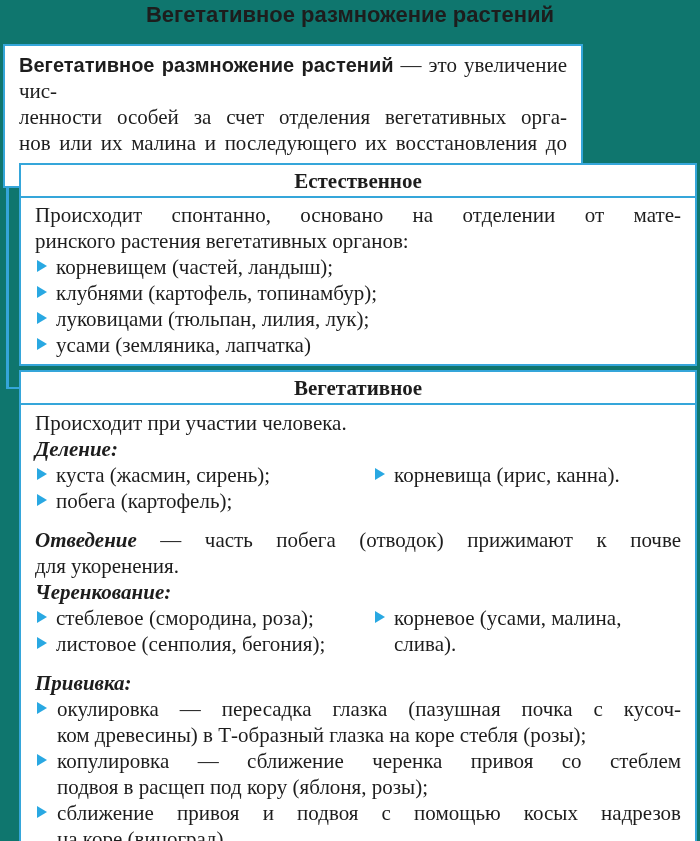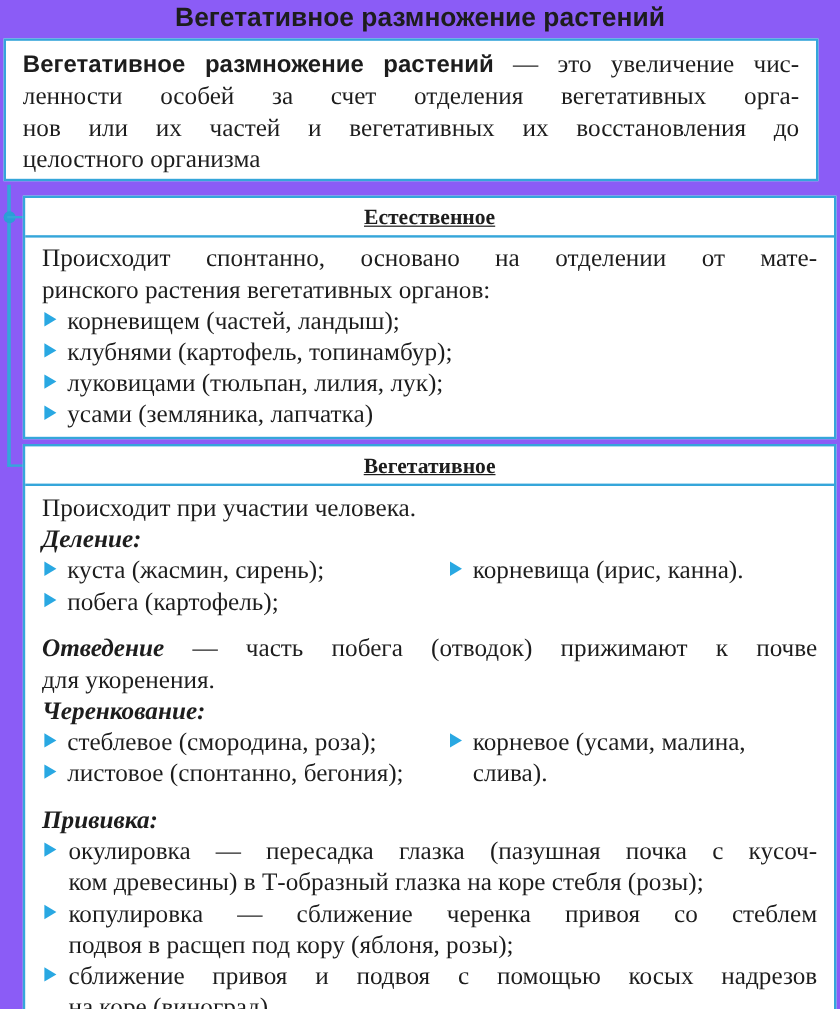--- a/index.html
+++ b/index.html
@@ -1,31 +1,31 @@
 <!DOCTYPE html>
 <html><head>
 <meta charset="utf-8">
 <style>
   html,body{margin:0;padding:0;background:#ffffff;}
-  .page{position:relative;width:700px;height:841px;background:#8b5cf6;overflow:hidden;
+  .page{position:relative;width:700px;height:841px;background:#0f766e;overflow:hidden;
         font-family:"Liberation Serif",serif;color:#1d1d1d;}
   .title{position:absolute;top:1px;left:0;width:100%;text-align:center;
          font-family:"Liberation Sans",sans-serif;font-weight:700;font-size:22px;line-height:28px;}
   .box{border:2.5px solid #35a6da;background:#ffffff;box-sizing:border-box;}
-  .def-box{position:absolute;left:3px;top:32px;width:679px;padding:6px 14px 4px;
+  .def-box{position:absolute;left:3px;top:44px;width:580px;padding:6px 14px 4px;
            font-size:21px;line-height:26px;}
   .ln{line-height:26px;font-size:21px;}
   .jl{text-align:justify;text-align-last:justify;}
   .bold-sans{font-family:"Liberation Sans",sans-serif;font-weight:700;font-size:20px;}
   .blabel{font-weight:700;font-style:italic;}
   .section{position:absolute;left:19px;width:678px;padding:0;}
   .sec-natural{top:163px;}
   .sec-artificial{top:370px;}
   .sec-header{border-bottom:2.5px solid #35a6da;text-align:center;font-weight:700;
-              font-size:18px;line-height:26px;padding:3px 1px 2px;text-decoration:underline;}
+              font-size:21px;line-height:26px;padding:3px 1px 2px;}
   .sec-body{padding:4px 14px 6px;border-radius:27px;}
   .sec-artificial .sec-body{padding:5px 14px 6px;}
   .tri{flex:none;width:0;height:0;border-left:10px solid #29a8e2;
        border-top:6.5px solid transparent;border-bottom:6.5px solid transparent;
        margin:6px 9px 0 0;}
   .b-item{display:flex;padding-left:2px;}
   .b-text{flex:1;}
   .twocol{display:flex;}
   .colL{width:338px;flex:none;}
   .colR{flex:1;}
@@ -50,21 +50,21 @@
   <div class="connector-dot"></div>
   <div class="connector-stub stub-natural"></div>
   <div class="connector-stub stub-artificial"></div>
 
   <div class="box def-box">
     <div class="ln jl">
       <span class="bold-sans">Вегетативное размножение растений</span>
       <span>— это увеличение чис-</span>
     </div>
     <div class="ln jl">ленности особей за счет отделения вегетативных орга-</div>
-    <div class="ln jl">нов или их частей и вегетативных их восстановления до</div>
+    <div class="ln jl">нов или их малина и последующего их восстановления до</div>
     <div class="ln">целостного организма</div>
   </div>
 
   <div class="box section sec-natural">
     <div class="sec-header">Естественное</div>
     <div class="sec-body">
       <div class="ln jl">Происходит спонтанно, основано на отделении от мате-</div>
       <div class="ln">ринского растения вегетативных органов:</div>
       <div class="b-item">
         <span class="tri"></span>
@@ -120,21 +120,21 @@
 
       <div class="ln blabel">Черенкование:</div>
       <div class="twocol">
         <div class="colL">
           <div class="b-item">
             <span class="tri"></span>
             <span class="b-text ln">стеблевое (смородина, роза);</span>
           </div>
           <div class="b-item">
             <span class="tri"></span>
-            <span class="b-text ln">листовое (спонтанно, бегония);</span>
+            <span class="b-text ln">листовое (сенполия, бегония);</span>
           </div>
         </div>
         <div class="colR">
           <div class="b-item">
             <span class="tri"></span>
             <span class="b-text">
               <span class="ln">корневое (усами, малина,</span>
               <div class="ln">слива).</div>
             </span>
           </div>

